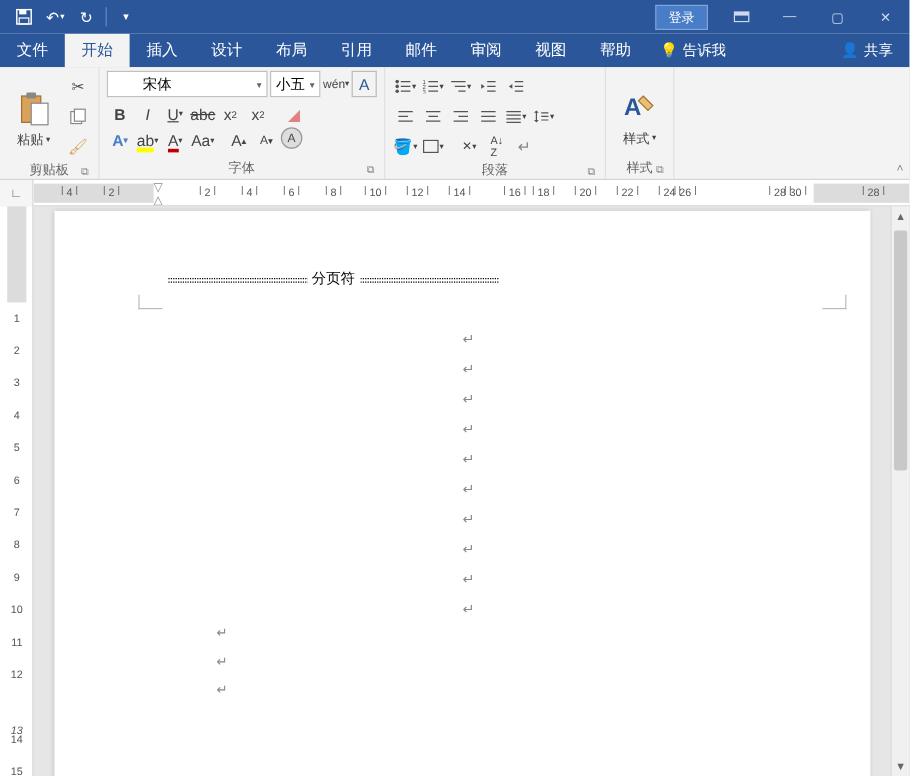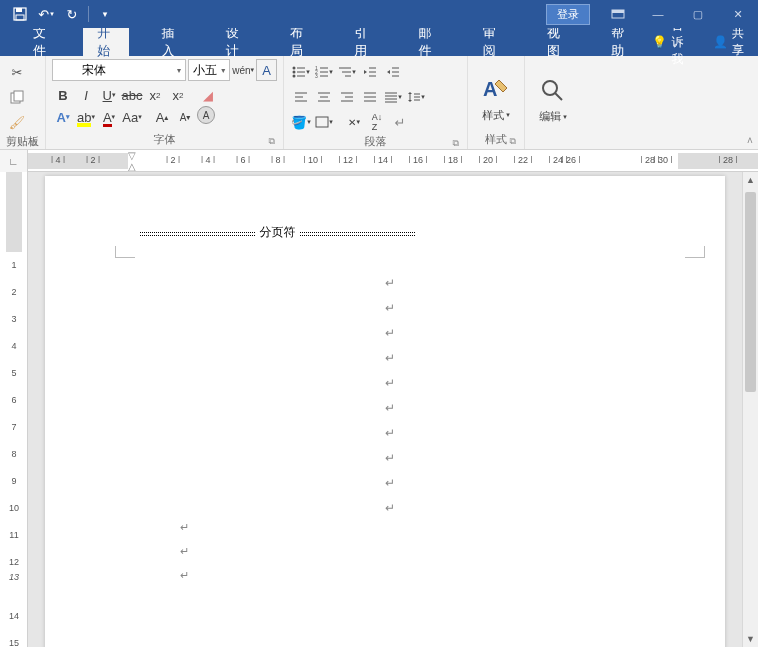--- a/index.html
+++ b/index.html
@@ -9,21 +9,21 @@
 .qat { display: flex; align-items: center; gap: 2px; padding-left: 8px; }
 .qat-btn { width: 24px; height: 24px; display: flex; align-items: center; justify-content: center; cursor: pointer; font-size: 13px; }
 .qat-sep { width: 1px; height: 16px; background: rgba(255,255,255,0.3); margin: 0 2px; }
 .title-center { position: absolute; left: 50%; transform: translateX(-50%); font-size: 12px; color: #e0e8f4; }
 .title-center .wl { color: #fff; }
 .win-controls { margin-left: auto; display: flex; align-items: center; }
 .login-btn { background: #4a7dc7; padding: 2px 10px; margin-right: 8px; font-size: 11px; border: 1px solid rgba(255,255,255,0.3); }
 .win-btn { width: 40px; height: 28px; display: flex; align-items: center; justify-content: center; color: #cdd9ec; font-size: 11px; }
 
 .menubar { height: 28px; background: #2b579a; display: flex; align-items: stretch; color: #fff; }
-.menu-tab { padding: 0 14px; display: flex; align-items: center; font-size: 13px; cursor: pointer; margin-left: 19px; }
+.menu-tab { padding: 0 14px; display: flex; align-items: center; font-size: 13px; cursor: pointer; }
 .menu-tab.active { background: #f3f3f3; color: #2b579a; }
 .menu-tell { display: flex; align-items: center; gap: 4px; padding: 0 10px; font-size: 12px; }
 .menu-share { margin-left: auto; padding: 0 14px; display: flex; align-items: center; gap: 4px; font-size: 12px; }
 
 .ribbon { height: 94px; background: #f3f3f3; border-bottom: 1px solid #d4d4d4; display: flex; }
 .rgroup { border-right: 1px solid #e0e0e0; padding: 3px 6px 0 6px; display: flex; flex-direction: column; position: relative; }
 .rgroup-body { flex: 1; display: flex; gap: 4px; }
 .rgroup-label { text-align: center; font-size: 11px; color: #666; padding: 1px 0 2px 0; position: relative; }
 .rgroup-label .launcher { position: absolute; right: 2px; bottom: 2px; font-size: 9px; color: #888; cursor: pointer; }
 
@@ -124,20 +124,33 @@
   <div class="menu-share">
       <span>👤</span>
       <span>共享</span>
     </div>
 </div>
 
 <div class="ribbon">
 
   <div class="rgroup">
     <div class="rgroup-body">
+      <div class="big-btn">
+        <div class="ic">
+            <svg width="28" height="30">
+              <rect x="4" y="4" width="16" height="22" fill="#d9a35c" stroke="#a07030"></rect>
+              <rect x="8" y="1" width="8" height="5" rx="1" fill="#888"></rect>
+              <rect x="12" y="10" width="14" height="18" fill="#fff" stroke="#888"></rect>
+            </svg>
+          </div>
+        <div class="lbl">
+            <span>粘贴</span>
+            <span style="font-size:7px">▾</span>
+          </div>
+      </div>
       <div class="small-col">
         <div class="small-btn">
             <span>✂</span>
           </div>
         <div class="small-btn">
             <svg width="14" height="14">
               <rect x="1" y="3" width="9" height="10" fill="#fff" stroke="#888"></rect>
               <rect x="4" y="1" width="9" height="10" fill="#fff" stroke="#888"></rect>
             </svg>
           </div>
@@ -336,58 +349,41 @@
           </div>
         <div class="lbl">
             <span>样式</span>
             <span style="font-size:7px">▾</span>
           </div>
       </div>
     </div>
     <div class="rgroup-label"><span>样式</span><span class="launcher">⧉</span></div>
   </div>
 
-  <div class="rgroup" style="border-right:none">
-    <div class="rgroup-body">
-      <div class="big-btn">
-        <div class="ic">
-            <svg width="26" height="26">
-              <circle cx="10" cy="10" r="7" fill="none" stroke="#555" stroke-width="2"></circle>
-              <line x1="15" y1="15" x2="22" y2="22" stroke="#555" stroke-width="2"></line>
-            </svg>
-          </div>
-        <div class="lbl">
-            <span>编辑</span>
-            <span style="font-size:7px">▾</span>
-          </div>
-      </div>
-    </div>
-    <div class="rgroup-label" style="visibility:hidden">.</div>
-  </div>
 
   <div style="flex:1"></div>
   <div style="width:16px;display:flex;align-items:flex-end;justify-content:center;padding-bottom:3px;color:#888;font-size:10px;cursor:pointer">˄</div>
 </div>
 
 <div class="ruler-area">
   <div class="ruler-corner">∟</div>
   <div class="hruler">
     <div class="hr-dark" style="left:0;width:100px"></div>
     <div class="hr-dark" style="left:650px;width:80px"></div>
     <div id="hruler-ticks">
         <div class="hr-tick" style="left: 20px;"><span style="font-size:8px">|</span> <span class="n">4</span> <span style="font-size:8px">|</span></div>
         <div class="hr-tick" style="left: 55px;"><span style="font-size:8px">|</span> <span class="n">2</span> <span style="font-size:8px">|</span></div>
         <div class="hr-tick" style="left: 135px;"><span style="font-size:8px">|</span> <span class="n">2</span> <span style="font-size:8px">|</span></div>
         <div class="hr-tick" style="left: 170px;"><span style="font-size:8px">|</span> <span class="n">4</span> <span style="font-size:8px">|</span></div>
         <div class="hr-tick" style="left: 205px;"><span style="font-size:8px">|</span> <span class="n">6</span> <span style="font-size:8px">|</span></div>
         <div class="hr-tick" style="left: 240px;"><span style="font-size:8px">|</span> <span class="n">8</span> <span style="font-size:8px">|</span></div>
         <div class="hr-tick" style="left: 275px;"><span style="font-size:8px">|</span> <span class="n">10</span> <span style="font-size:8px">|</span></div>
         <div class="hr-tick" style="left: 310px;"><span style="font-size:8px">|</span> <span class="n">12</span> <span style="font-size:8px">|</span></div>
         <div class="hr-tick" style="left: 345px;"><span style="font-size:8px">|</span> <span class="n">14</span> <span style="font-size:8px">|</span></div>
-        <div class="hr-tick" style="left: 380px;"><span style="font-size:8px">|</span> <span class="n">16</span> <span style="font-size:8px">|</span></div>
+        <div class="hr-tick" style="left: 391px;"><span style="font-size:8px">|</span> <span class="n">16</span> <span style="font-size:8px">|</span></div>
         <div class="hr-tick" style="left: 415px;"><span style="font-size:8px">|</span> <span class="n">18</span> <span style="font-size:8px">|</span></div>
         <div class="hr-tick" style="left: 450px;"><span style="font-size:8px">|</span> <span class="n">20</span> <span style="font-size:8px">|</span></div>
         <div class="hr-tick" style="left: 485px;"><span style="font-size:8px">|</span> <span class="n">22</span> <span style="font-size:8px">|</span></div>
         <div class="hr-tick" style="left: 520px;"><span style="font-size:8px">|</span> <span class="n">24</span> <span style="font-size:8px">|</span></div>
         <div class="hr-tick" style="left: 533px;"><span style="font-size:8px">|</span> <span class="n">26</span> <span style="font-size:8px">|</span></div>
         <div class="hr-tick" style="left: 612px;"><span style="font-size:8px">|</span> <span class="n">28</span> <span style="font-size:8px">|</span></div>
         <div class="hr-tick" style="left: 625px;"><span style="font-size:8px">|</span> <span class="n">30</span> <span style="font-size:8px">|</span></div>
         <div class="hr-tick" style="left: 690px;"><span style="font-size:8px">|</span> <span class="n">28</span> <span style="font-size:8px">|</span></div>
       </div>
     <div class="hr-mark" style="left:100px;top:0">▽</div>
@@ -404,21 +400,21 @@
         <div class="vr-tick" style="top: 142px;">3</div>
         <div class="vr-tick" style="top: 169px;">4</div>
         <div class="vr-tick" style="top: 196px;">5</div>
         <div class="vr-tick" style="top: 223px;">6</div>
         <div class="vr-tick" style="top: 250px;">7</div>
         <div class="vr-tick" style="top: 277px;">8</div>
         <div class="vr-tick" style="top: 304px;">9</div>
         <div class="vr-tick" style="top: 331px;">10</div>
         <div class="vr-tick" style="top: 358px;">11</div>
         <div class="vr-tick" style="top: 385px;">12</div>
-        <div class="vr-tick" style="top: 400px; font-style: italic;">13</div>
+        <div class="vr-tick" style="top: 432px; font-style: italic;">13</div>
         <div class="vr-tick" style="top: 439px;">14</div>
         <div class="vr-tick" style="top: 466px;">15</div>
       </div>
   </div>
   <div class="doc-scroll">
     <div class="page">
       <div class="break-line">
           <span>分页符</span>
         </div>
       <div class="page-corner-l"></div>

